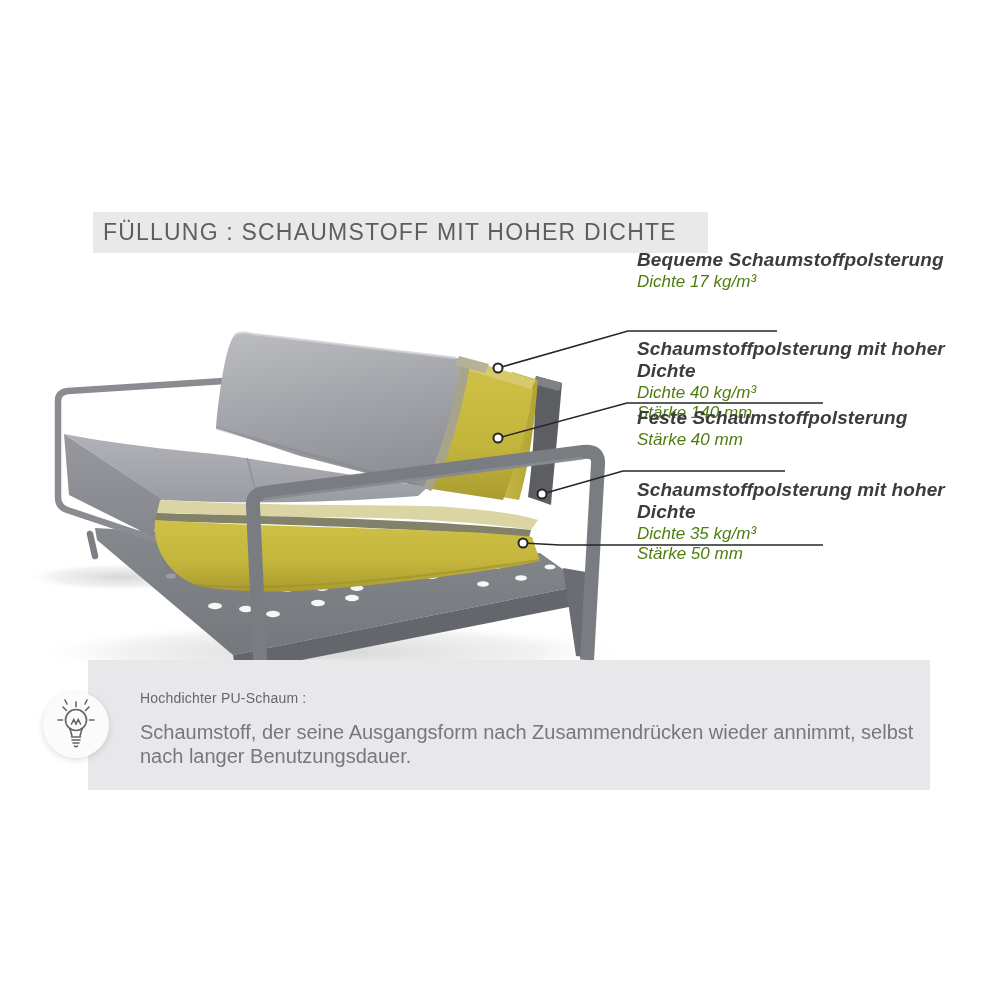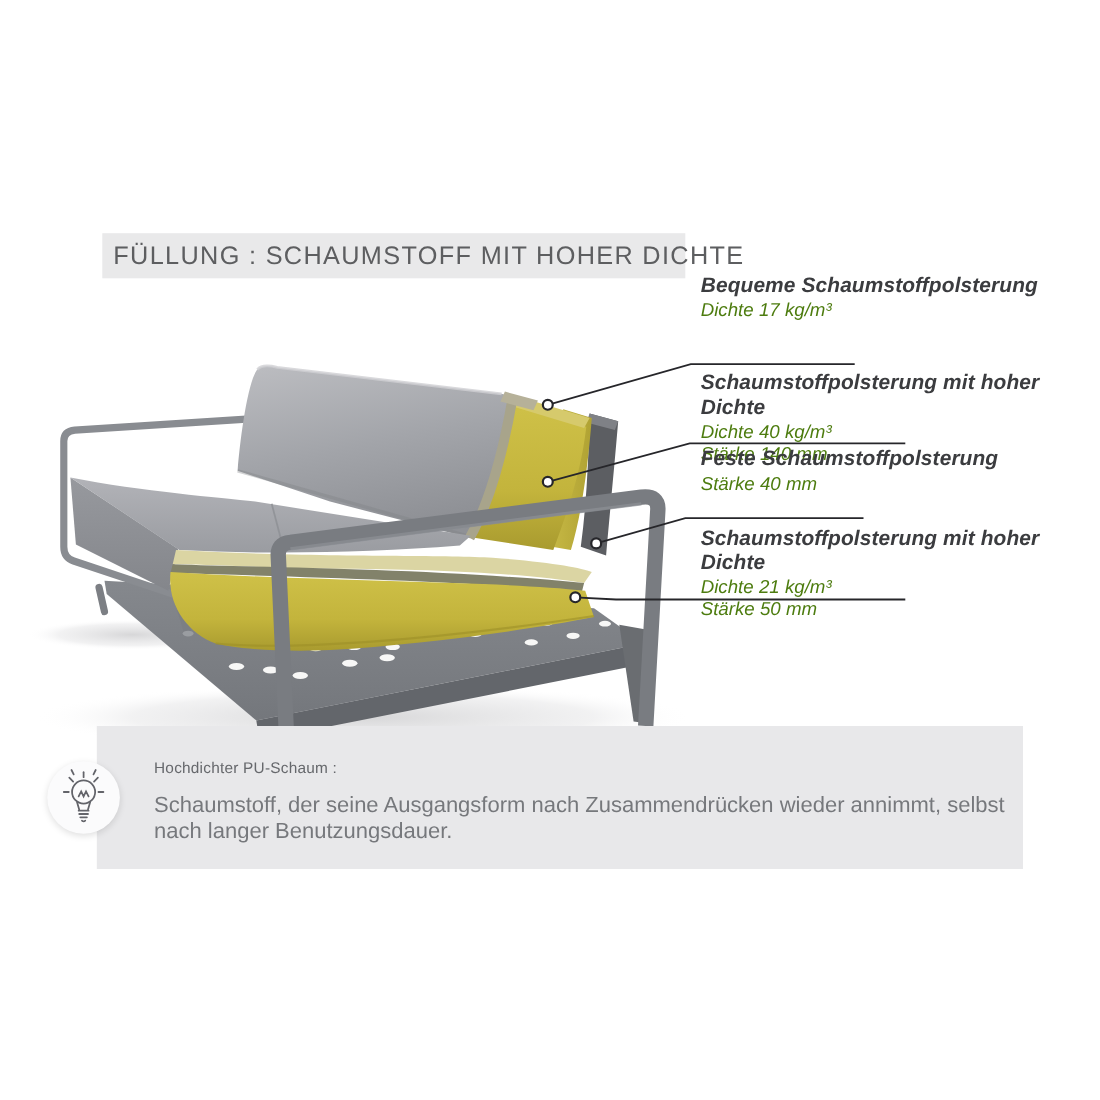--- a/index.html
+++ b/index.html
@@ -1,21 +1,21 @@
 <!DOCTYPE html>
 <html><head>
 <meta charset="utf-8">
 <style>
   html,body{margin:0;padding:0;}
   body{
     width:1000px;height:1000px;position:relative;background:#ffffff;
     font-family:"Liberation Sans", sans-serif;overflow:hidden;
   }
   .title-bar{
-    position:absolute;left:93px;top:212px;width:530px;height:41px;
+    position:absolute;left:93px;top:212px;width:615px;height:41px;
     background:#e9e9ea;display:flex;align-items:center;
   }
   .title-bar span{
     margin-left:10px;font-size:23px;font-weight:400;letter-spacing:1.2px;
     color:#5d5e60;white-space:nowrap;
   }
   .illustration{position:absolute;left:0;top:0;width:1000px;height:1000px;}
   .callout-block{position:absolute;left:637px;width:350px;}
   .co-title{
     font-size:19px;font-style:italic;font-weight:bold;color:#3b3c3f;
@@ -177,21 +177,21 @@
   <div class="co-title">Schaumstoffpolsterung mit hoher Dichte</div>
   <div class="co-sub">Dichte 40 kg/m³</div>
   <div class="co-sub">Stärke 140 mm</div>
 </div>
 <div class="callout-block" style="top:407px">
   <div class="co-title">Feste Schaumstoffpolsterung</div>
   <div class="co-sub">Stärke 40 mm</div>
 </div>
 <div class="callout-block" style="top:479px">
   <div class="co-title">Schaumstoffpolsterung mit hoher Dichte</div>
-  <div class="co-sub">Dichte 21 kg/m³</div>
+  <div class="co-sub">Dichte 35 kg/m³</div>
   <div class="co-sub">Stärke 50 mm</div>
 </div>
 
 <div class="info-box"></div>
 <div class="bulb-circle">
   <svg width="50" height="54" viewBox="0 0 50 54">
     <g fill="none" stroke="#63646a" stroke-width="1.6" stroke-linecap="round">
       <circle cx="25" cy="22" r="10.5"></circle>
       <path d="M19,31 L21,38"></path>
       <path d="M31,31 L29,38"></path>

